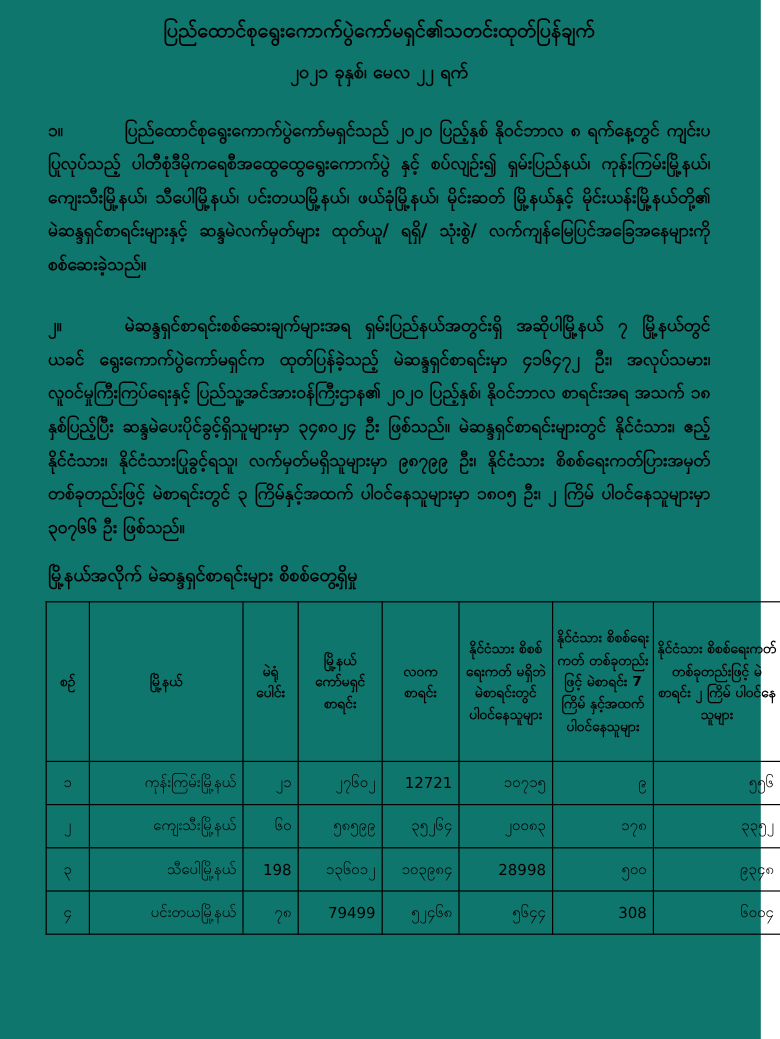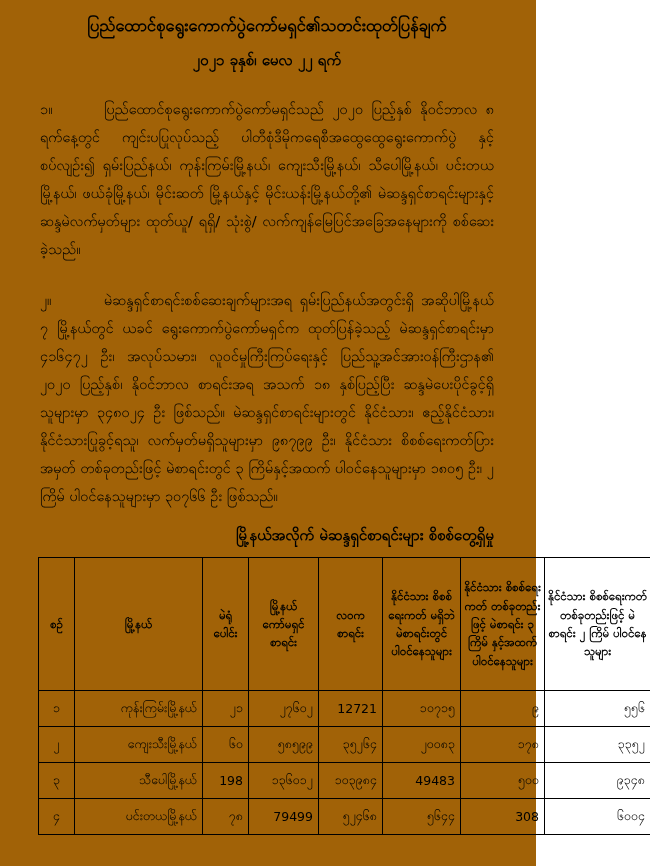--- a/index.html
+++ b/index.html
@@ -3,45 +3,46 @@
 <meta charset="utf-8">
 <style>
   html,body { margin:0; padding:0; background:#ffffff; }
   body {
     width:650px; height:866px; overflow:hidden;
     font-family:"DejaVu Sans", sans-serif;
     color:#000;
   }
   .page {
     box-sizing:border-box;
-    width:536px; height:866px;
+    width:634px; height:866px;
     padding:14px 42px 0 40px;
-    background:#a16207;
+    background:#0f766e;
   }
   .doc-title {
     text-align:center;
     font-weight:bold;
     font-size:16.5px;
     line-height:1.4;
   }
   .doc-date {
     text-align:center;
     font-weight:bold;
     font-size:15px;
     margin-top:13px;
   }
   .para {
     font-size:14.5px;
     line-height:28px;
     text-align:justify;
     margin:23px 0 0 0;
+    font-weight:bold;
   }
   .para-num { display:inline-block; width:64px; }
   .table-title {
-    text-align:right;
+    text-align:left;
     font-weight:bold;
     font-size:15px;
     margin:15px 0 10px 0;
   }
   table.data {
     border-collapse:collapse;
     table-layout:fixed;
     width:612px;
     margin-left:-2px;
   }
@@ -96,21 +97,21 @@
         <col style="width:106px">
     </colgroup>
     <thead>
       <tr>
         <th class="serial-head">စဉ်</th>
         <th>မြို့နယ်</th>
         <th>မဲရုံ ပေါင်း</th>
         <th>မြို့နယ် ကော်မရှင် စာရင်း</th>
         <th>လဝက စာရင်း</th>
         <th>နိုင်ငံသား စိစစ်ရေးကတ် မရှိဘဲ မဲစာရင်းတွင် ပါဝင်နေသူများ</th>
-        <th>နိုင်ငံသား စိစစ်ရေးကတ် တစ်ခုတည်းဖြင့် မဲစာရင်း ၃ ကြိမ် နှင့်အထက် ပါဝင်နေသူများ</th>
+        <th>နိုင်ငံသား စိစစ်ရေးကတ် တစ်ခုတည်းဖြင့် မဲစာရင်း 7 ကြိမ် နှင့်အထက် ပါဝင်နေသူများ</th>
         <th>နိုင်ငံသား စိစစ်ရေးကတ် တစ်ခုတည်းဖြင့် မဲစာရင်း ၂ ကြိမ် ပါဝင်နေသူများ</th>
       </tr>
     </thead>
     <tbody>
         <tr>
           <td class="a-c">၁</td>
           <td class="a-l">ကုန်းကြမ်းမြို့နယ်</td>
           <td class="a-r">၂၁</td>
           <td class="a-r">၂၇၆၀၂</td>
           <td class="a-r">12721</td>
@@ -127,21 +128,21 @@
           <td class="a-r">၂၀၀၈၃</td>
           <td class="a-r">၁၇၈</td>
           <td class="a-r">၃၃၅၂</td>
         </tr>
         <tr>
           <td class="a-c">၃</td>
           <td class="a-l">သီပေါမြို့နယ်</td>
           <td class="a-r">198</td>
           <td class="a-r">၁၃၆၀၁၂</td>
           <td class="a-r">၁၀၃၉၈၄</td>
-          <td class="a-r">49483</td>
+          <td class="a-r">28998</td>
           <td class="a-r">၅၀၀</td>
           <td class="a-r">၉၃၄၈</td>
         </tr>
         <tr>
           <td class="a-c">၄</td>
           <td class="a-l">ပင်းတယမြို့နယ်</td>
           <td class="a-r">၇၈</td>
           <td class="a-r">79499</td>
           <td class="a-r">၅၂၄၆၈</td>
           <td class="a-r">၅၆၄၄</td>

